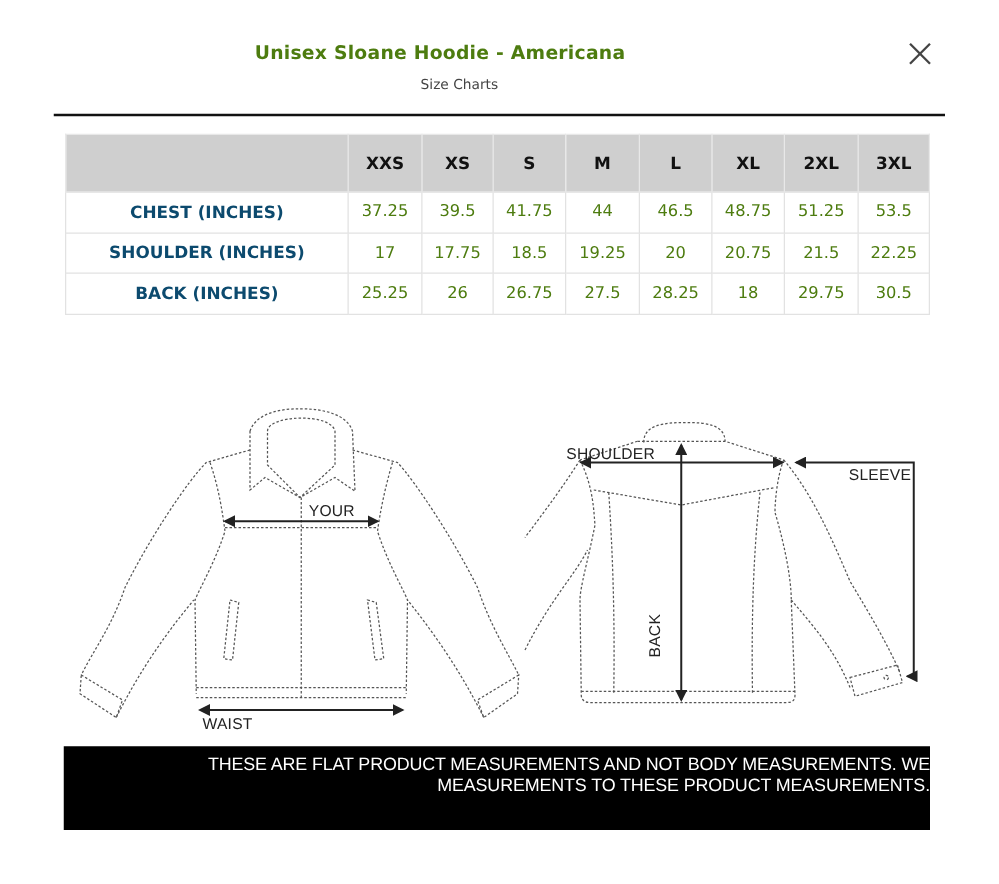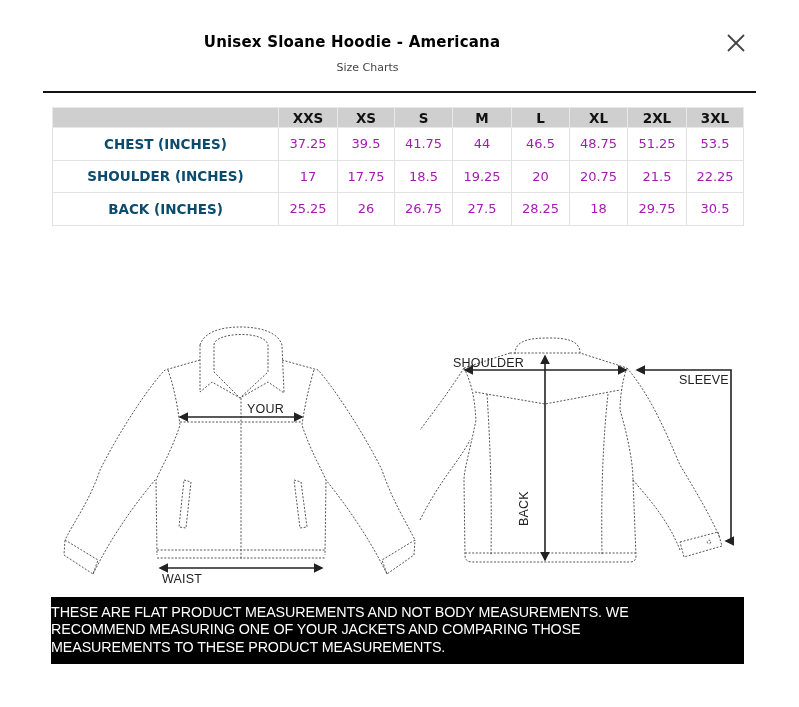--- a/index.html
+++ b/index.html
@@ -1,21 +1,21 @@
 <!DOCTYPE html>
 <html><head>
 <meta charset="utf-8">
 <style>
   * { box-sizing: border-box; margin: 0; padding: 0; }
   html, body { width: 799px; height: 707px; background: #ffffff; overflow: hidden; }
   body { position: relative; font-family: "DejaVu Sans", "Liberation Sans", sans-serif; color: #222; }
 
   .modal-title {
     position: absolute; left: 0; width: 704px; top: 33px;
-    text-align: center; font-size: 15px; font-weight: bold; color: #000000;
+    text-align: center; font-size: 15px; font-weight: bold; color: #4d7c0f;
     letter-spacing: 0.2px;
   }
   .modal-subtitle {
     position: absolute; left: 0; width: 735px; top: 61px;
     text-align: center; font-size: 11px; color: #444;
   }
   .close-btn {
     position: absolute; left: 723px; top: 30px; width: 26px; height: 26px;
     cursor: pointer;
   }
@@ -26,36 +26,36 @@
 
   table.size-table {
     position: absolute; left: 52px; top: 107px;
     border-collapse: collapse; table-layout: fixed;
     width: 691px;
   }
   .size-table th, .size-table td {
     border: 1px solid #e2e2e2; text-align: center; vertical-align: middle;
   }
   .size-table thead th {
-    background: #cfcfcf; height: 20px; font-size: 13.5px; font-weight: bold; color: #111;
+    background: #cfcfcf; height: 46px; font-size: 13.5px; font-weight: bold; color: #111;
     border-color: #e8e8e8;
   }
-  .size-table tbody td { height: 32.5px; font-size: 13px; color: #a21caf; }
+  .size-table tbody td { height: 32.5px; font-size: 13px; color: #4d7c0f; }
   .size-table tbody td.row-label { font-weight: bold; color: #0c4a6e; font-size: 13.5px; }
 
   .diagram { position: absolute; left: 52px; top: 318px; width: 700px; height: 275px; }
   .diagram svg { display: block; }
   .dg-label {
     position: absolute; font-family: "Liberation Sans", sans-serif; font-size: 12.5px; color: #222;
     letter-spacing: 0.2px;
   }
 
   .notice {
     position: absolute; left: 51px; top: 597px; width: 693px; height: 67px;
-    background: #000; color: #fff; text-align: left;
+    background: #000; color: #fff; text-align: right;
     font-family: "Liberation Sans", sans-serif; font-size: 14.3px; line-height: 17.3px;
     padding-top: 7px; letter-spacing: -0.1px;
   }
   .notice span { display: block; }
 </style>
 </head>
 <body>
 
 <div class="modal-title">Unisex Sloane Hoodie - Americana</div>
 <div class="modal-subtitle">Size Charts</div>
@@ -202,15 +202,14 @@
 
   <span class="dg-label" style="left:195px; top:84px;">YOUR</span>
   <span class="dg-label" style="left:110px; top:254px;">WAIST</span>
   <span class="dg-label" style="left:401px; top:38px;text-align:right;">SHOULDER</span>
   <span class="dg-label" style="left:627px; top:55px;">SLEEVE</span>
   <span class="dg-label" style="left:465px; top:208px; transform:rotate(-90deg); transform-origin:left top;">BACK</span>
 </div>
 
 <div class="notice">
   <span>THESE ARE FLAT PRODUCT MEASUREMENTS AND NOT BODY MEASUREMENTS. WE</span>
-  <span>RECOMMEND MEASURING ONE OF YOUR JACKETS AND COMPARING THOSE</span>
   <span>MEASUREMENTS TO THESE PRODUCT MEASUREMENTS.</span>
 </div>
 
 </body></html>

